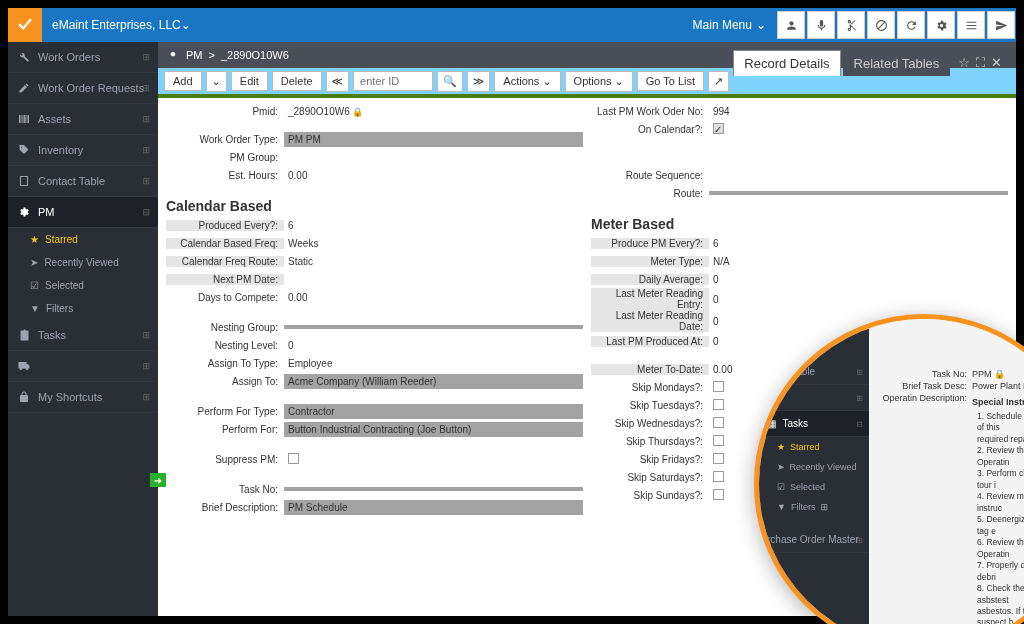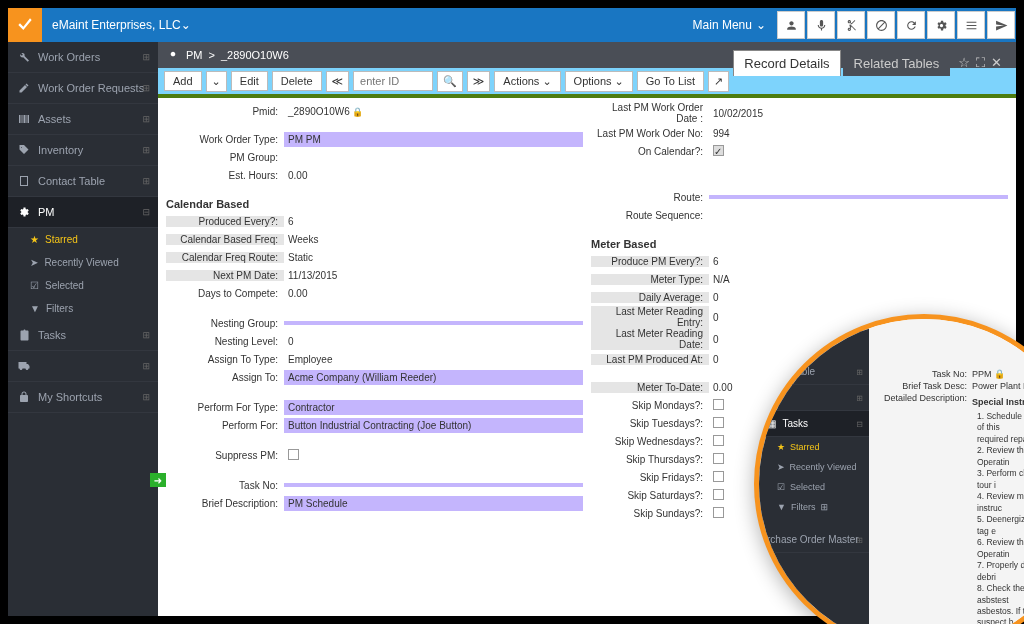--- a/index.html
+++ b/index.html
@@ -37,24 +37,24 @@
 .tinput{border:1px solid #bbb;padding:3px 6px;font-size:11px;width:80px}
 .form-area{flex:1;overflow-y:auto;background:#fff;padding:4px 8px 8px 8px;position:relative}
 .form-area::-webkit-scrollbar{width:10px}
 .form-area::-webkit-scrollbar-thumb{background:#bbb}
 .cols{display:flex;gap:8px}
 .col{flex:1}
 .row{display:flex;align-items:center;min-height:18px;font-size:10px}
 .lbl{width:118px;text-align:right;padding-right:6px;color:#333}
 .val{flex:1;padding:2px 4px;color:#333}
 .val.link{color:#1976c2}
-.val.hl{background:#c4b5fd}
+.val.hl{background:#a3a3a3}
 .row.orange .lbl{background:#e5e5e5;color:#333;font-weight:500}
 .row.orange .val{background:#fff}
-.section-hdr{font-weight:bold;font-size:11px;padding:4px 0 2px 0;color:#333}
+.section-hdr{font-weight:bold;font-size:14px;padding:4px 0 2px 0;color:#333}
 .lock{color:#f7931e;font-size:9px}
 .chk{width:11px;height:11px;border:1px solid #999;display:inline-block;background:#fff}
 .green-arrow{position:absolute;left:142px;top:465px;width:16px;height:14px;background:#2bb02b;display:flex;align-items:center;justify-content:center;color:#fff;font-size:10px;cursor:pointer;z-index:5}
 
 .zoom{position:absolute;right:-70px;bottom:-30px;width:340px;height:340px;border-radius:50%;border:5px solid #f7931e;background:#fff;overflow:hidden;box-shadow:0 4px 20px rgba(0,0,0,0.3);z-index:10}
 .zoom-inner{position:absolute;top:0;left:0;width:100%;height:100%;display:flex}
 .zoom-sb{width:110px;background:#2a2e35;color:#9ca3af;font-size:10px;padding-top:40px}
 .zsb-item{padding:7px 8px;display:flex;align-items:flex-end;gap:6px;position:relative;border-bottom:1px solid #33373f}
 .zsb-item .zexp{position:absolute;right:6px;font-size:8px;color:#666}
 .zsb-item.active{background:#1e2127;color:#fff}
@@ -277,21 +277,20 @@
             <div class="row orange">
                 <div class="lbl">Calendar Based Freq:</div>
                 <div class="val">Weeks</div>
               </div>
             <div class="row orange">
                 <div class="lbl">Calendar Freq Route:</div>
                 <div class="val">Static</div>
               </div>
             <div class="row orange">
                 <div class="lbl">Next PM Date:</div>
-                <div class="val">11/13/2015</div>
               </div>
             <div class="row">
                 <div class="lbl">Days to Compete:</div>
                 <div class="val">0.00</div>
               </div>
             <div style="height:12px"></div>
             <div class="row">
                 <div class="lbl">Nesting Group:</div>
                 <div class="val hl"></div>
               </div>
@@ -327,39 +326,35 @@
                 <div class="val hl"></div>
               </div>
             <div class="row">
                 <div class="lbl">Brief Description:</div>
                 <div class="val hl">PM Schedule</div>
               </div>
           </div>
 
           <div class="col">
             <div class="row">
-                <div class="lbl">Last PM Work Order Date :</div>
-                <div class="val">10/02/2015</div>
-              </div>
-            <div class="row">
                 <div class="lbl">Last PM Work Oder No:</div>
                 <div class="val">994</div>
               </div>
             <div class="row">
                 <div class="lbl">On Calendar?:</div>
                 <div class="val"><span class="chk" style="background:#ddd">✓</span></div>
               </div>
             <div style="height:28px"></div>
             <div class="row">
+                <div class="lbl">Route Sequence:</div>
+                <div class="val"></div>
+              </div>
+            <div class="row">
                 <div class="lbl">Route:</div>
                 <div class="val hl"></div>
-              </div>
-            <div class="row">
-                <div class="lbl">Route Sequence:</div>
-                <div class="val"></div>
               </div>
             <div style="height:10px"></div>
             <div class="section-hdr">Meter Based</div>
             <div class="row orange">
                 <div class="lbl">Produce PM Every?:</div>
                 <div class="val">6</div>
               </div>
             <div class="row orange">
                 <div class="lbl">Meter Type:</div>
                 <div class="val">N/A</div>
@@ -462,21 +457,21 @@
     <div class="zoom-detail">
       <div class="zrow">
           <div class="zlbl">Task No:</div>
           <div class="zval"><span>PPM</span> <span class="lock">🔒</span></div>
         </div>
       <div class="zrow">
           <div class="zlbl">Brief Task Desc:</div>
           <div class="zval">Power Plant Maintenance</div>
         </div>
       <div class="zrow">
-          <div class="zlbl">Detailed Description:</div>
+          <div class="zlbl">Operatin Description:</div>
           <div class="zval">
             <div class="ztitle">Special Instructions:</div>
           </div>
         </div>
       <div class="zlist" style="margin-left:98px">
         <div>1. Schedule performance of this</div>
         <div>required repairs.</div>
         <div>2. Review the Standard Operatin</div>
         <div>3. Perform cleaning of the tour i</div>
         <div>4. Review manufacturer's instruc</div>

